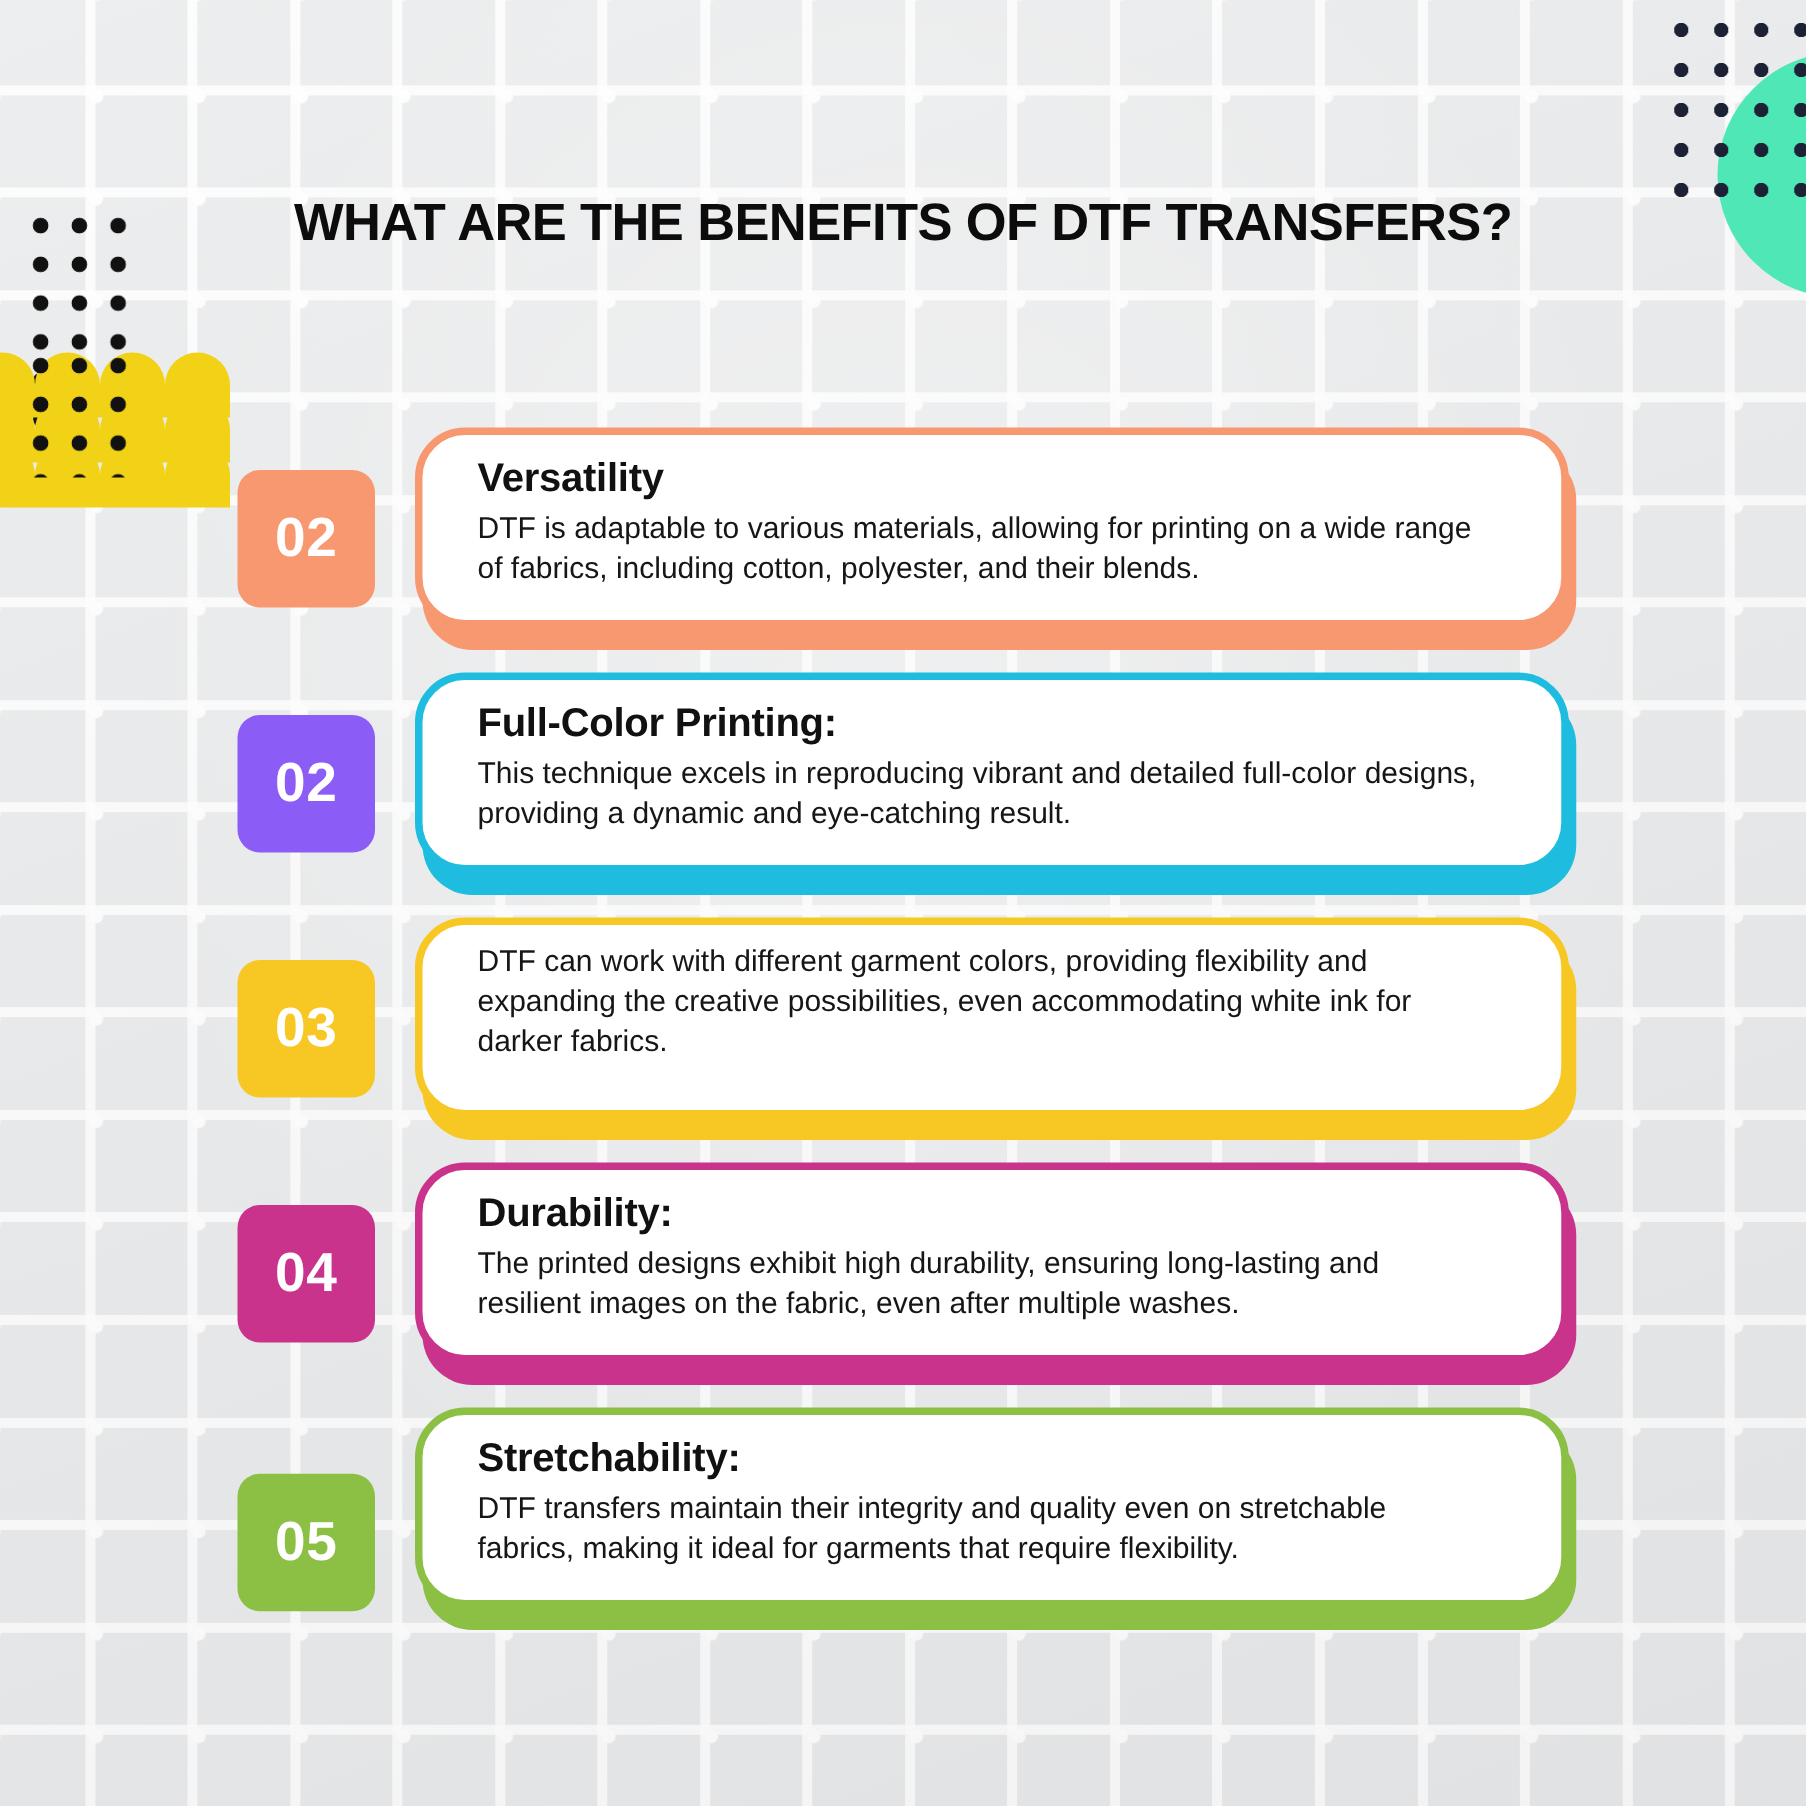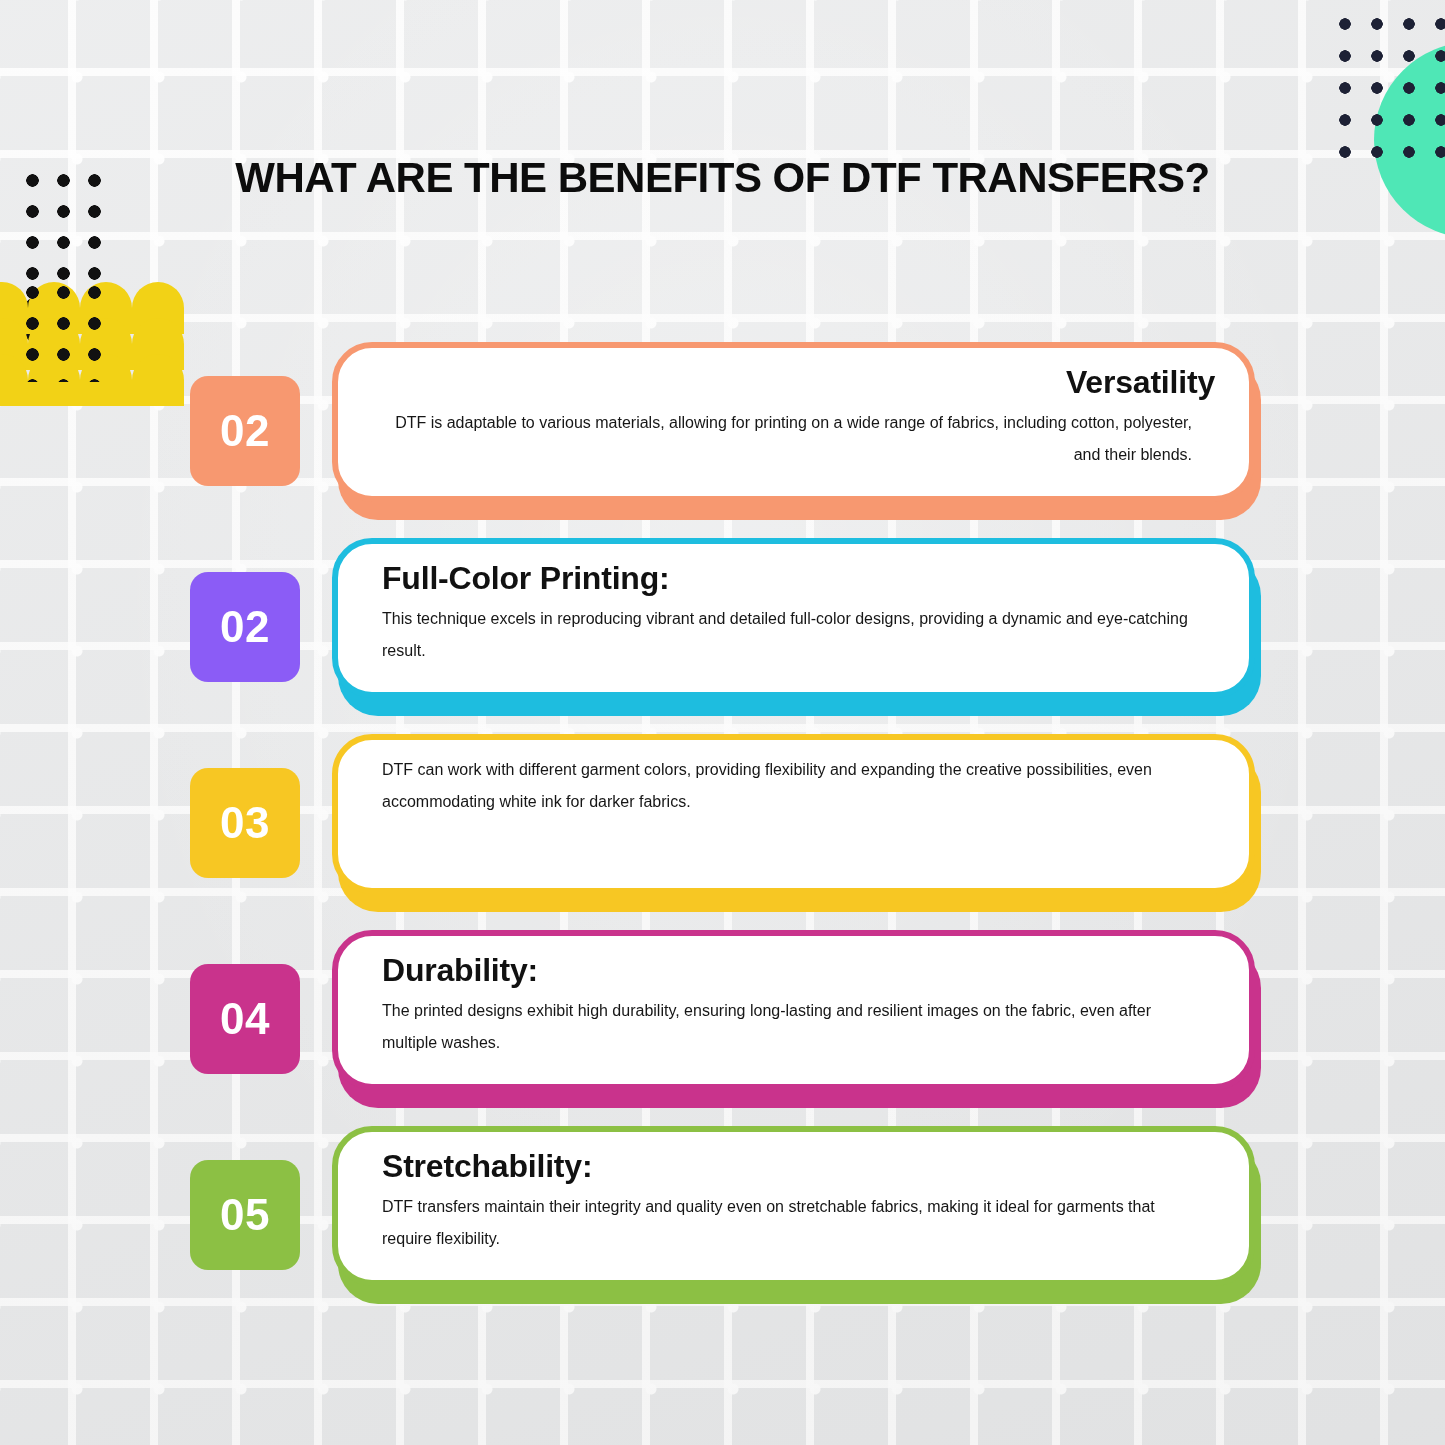--- a/index.html
+++ b/index.html
@@ -191,21 +191,21 @@
   .card h3{
     font-size:32px;
     line-height:40px;
     font-weight:700;
     color:#111111;
     letter-spacing:-0.2px;
     font-family:"Liberation Sans Narrow","Liberation Sans", sans-serif;
     margin-bottom:5px;
   }
   .card p{
-    font-size:16px;
+    font-size:24px;
     line-height:32px;
     color:#161616;
     font-weight:400;
     font-family:"Liberation Sans Narrow","Liberation Sans", sans-serif;
     max-width:810px;
   }
 </style>
 </head>
 <body>
 
@@ -242,21 +242,21 @@
   <div class="deco dots-over"></div>
 
   <h1 class="title">WHAT ARE THE BENEFITS OF DTF TRANSFERS?</h1>
 
   <div class="cards">
 
     <div class="row">
       <div class="badge" style="background: rgb(247, 152, 112);">02</div>
       <div class="card-wrap">
         <div class="card-shadow" style="background: rgb(247, 152, 112);"></div>
-        <div class="card" style="border-color: rgb(247, 152, 112); text-align: right;">
+        <div class="card" style="border-color: rgb(247, 152, 112);">
           <h3>Versatility</h3>
           <p>DTF is adaptable to various materials, allowing for printing on a wide range of fabrics, including cotton, polyester, and their blends.</p>
         </div>
       </div>
     </div>
 
     <div class="row">
       <div class="badge" style="background: #8b5cf6; text-align: center;">02</div>
       <div class="card-wrap">
         <div class="card-shadow" style="background: rgb(30, 189, 223);"></div>
@@ -282,21 +282,21 @@
       <div class="card-wrap">
         <div class="card-shadow" style="background: rgb(201, 51, 140);"></div>
         <div class="card" style="border-color: rgb(201, 51, 140);">
           <h3>Durability:</h3>
           <p>The printed designs exhibit high durability, ensuring long-lasting and resilient images on the fabric, even after multiple washes.</p>
         </div>
       </div>
     </div>
 
     <div class="row">
-      <div class="badge" style="background: rgb(140, 192, 68);">05</div>
+      <div class="badge" style="background: rgb(140, 192, 68); margin-top: 19px;">05</div>
       <div class="card-wrap">
         <div class="card-shadow" style="background: rgb(140, 192, 68);"></div>
         <div class="card" style="border-color: rgb(140, 192, 68);">
           <h3>Stretchability:</h3>
           <p>DTF transfers maintain their integrity and quality even on stretchable fabrics, making it ideal for garments that require flexibility.</p>
         </div>
       </div>
     </div>
 
   </div>

